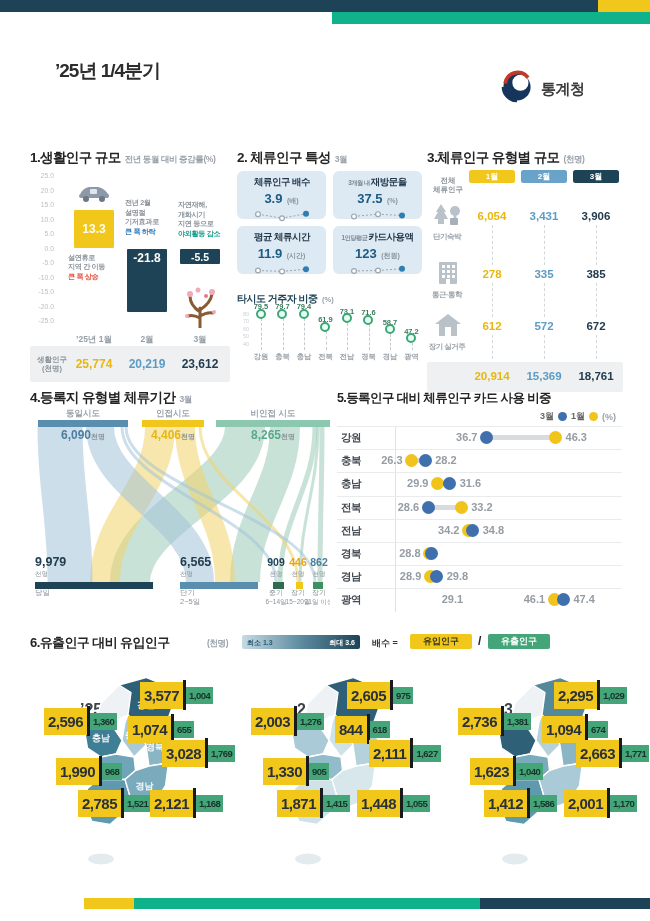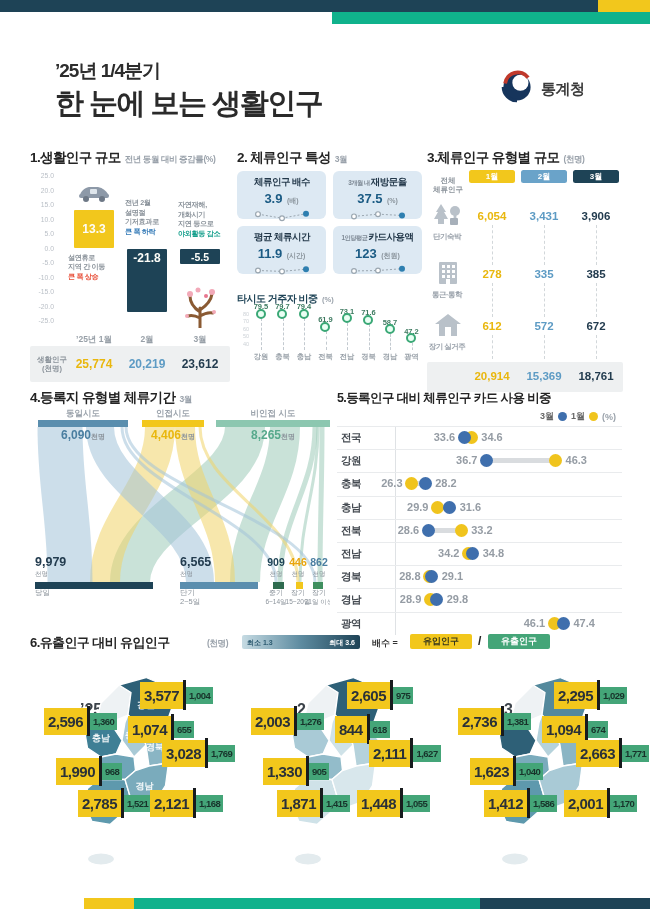--- a/index.html
+++ b/index.html
@@ -59,21 +59,20 @@
 
 <div class="abs" style="left:0;top:0;width:598px;height:12px;background:#1e4356;"></div>
 <div class="abs" style="left:598px;top:0;width:52px;height:12px;background:#f2c71c;"></div>
 <div class="abs" style="left:332px;top:12px;width:318px;height:12px;background:#10b28c;"></div>
 <div class="abs" style="left:84px;top:898px;width:50px;height:11px;background:#f2c71c;"></div>
 <div class="abs" style="left:134px;top:898px;width:346px;height:11px;background:#10b28c;"></div>
 <div class="abs" style="left:480px;top:898px;width:170px;height:11px;background:#1e4356;"></div>
 
 <div class="abs" style="left:55px;top:58px;">
   <div class="hdr-q">’25년 1/4분기</div>
-  <div class="hdr-t">한 눈에 보는 생활인구</div>
 </div>
 <div class="abs" style="left:500px;top:70px;display:flex;align-items:center;gap:7px;">
   <span>
     <svg width="34" height="34" viewBox="0 0 40 40">
       <circle cx="20" cy="20" r="16" fill="#16355c"></circle>
       <circle cx="24" cy="15" r="9.5" fill="#fff"></circle>
       <path d="M6 16 A15 15 0 0 1 33 9" fill="none" stroke="#c0392b" stroke-width="4.5"></path>
       <path d="M20 36 A16 16 0 0 1 4 20" fill="none" stroke="#16355c" stroke-width="4"></path>
     </svg>
   </span>
@@ -339,29 +338,20 @@
   <span class="sec-title" style="font-size:12.5px;">5.등록인구 대비 체류인구 카드 사용 비중</span>
   <div class="legend5" style="right:6px;top:22px;">
     <span>3월</span>
       <span class="ldot" id="ldot-mar" style="background: rgb(63, 111, 173);"></span>
     <span>1월</span>
       <span class="ldot" id="ldot-jan" style="background: rgb(240, 196, 29);"></span>
     <span style="color:#9aa2ab;font-weight:600;">(%)</span>
   </div>
   <div class="abs" id="sec5-rows" style="left:0;top:38px;width:285px;height:202px;">
       <div class="row5">
-        <div class="rl">전국</div>
-        <div class="plot5"></div>
-        <div class="conn5" style="left: 127.12px; width: 7.2px;"></div>
-        <div class="dot5" style="left: 127.82px; background: rgb(240, 196, 29);"></div>
-        <div class="dot5" style="left: 120.62px; background: rgb(63, 111, 173); z-index: 2;"></div>
-        <div class="val5" style="left: 78.12px; width: 40px; text-align: right;">33.6</div>
-        <div class="val5" style="left: 144.32px;">34.6</div>
-      </div>
-      <div class="row5">
         <div class="rl">강원</div>
         <div class="plot5"></div>
         <div class="conn5" style="left: 149.44px; width: 69.12px;"></div>
         <div class="dot5" style="left: 212.06px; background: rgb(240, 196, 29);"></div>
         <div class="dot5" style="left: 142.94px; background: rgb(63, 111, 173); z-index: 2;"></div>
         <div class="val5" style="left: 100.44px; width: 40px; text-align: right;">36.7</div>
         <div class="val5" style="left: 228.56px;">46.3</div>
       </div>
       <div class="row5">
         <div class="rl">충북</div>
@@ -399,21 +389,21 @@
         <div class="val5" style="left: 82.44px; width: 40px; text-align: right;">34.2</div>
         <div class="val5" style="left: 145.76px;">34.8</div>
       </div>
       <div class="row5">
         <div class="rl">경북</div>
         <div class="plot5"></div>
         <div class="conn5" style="left: 92.56px; width: 4px;"></div>
         <div class="dot5" style="left: 86.06px; background: rgb(240, 196, 29);"></div>
         <div class="dot5" style="left: 88.22px; background: rgb(63, 111, 173); z-index: 2;"></div>
         <div class="val5" style="left: 43.56px; width: 40px; text-align: right;">28.8</div>
-        <div class="val5" style="left: 104.72px;">29.1</div>
+        <div class="val5" style="left: 104.72px; margin-top: 46px;">29.1</div>
       </div>
       <div class="row5">
         <div class="rl">경남</div>
         <div class="plot5"></div>
         <div class="conn5" style="left: 93.28px; width: 6.48px;"></div>
         <div class="dot5" style="left: 86.78px; background: rgb(240, 196, 29);"></div>
         <div class="dot5" style="left: 93.26px; background: rgb(63, 111, 173); z-index: 2;"></div>
         <div class="val5" style="left: 44.28px; width: 40px; text-align: right;">28.9</div>
         <div class="val5" style="left: 109.76px;">29.8</div>
       </div>

